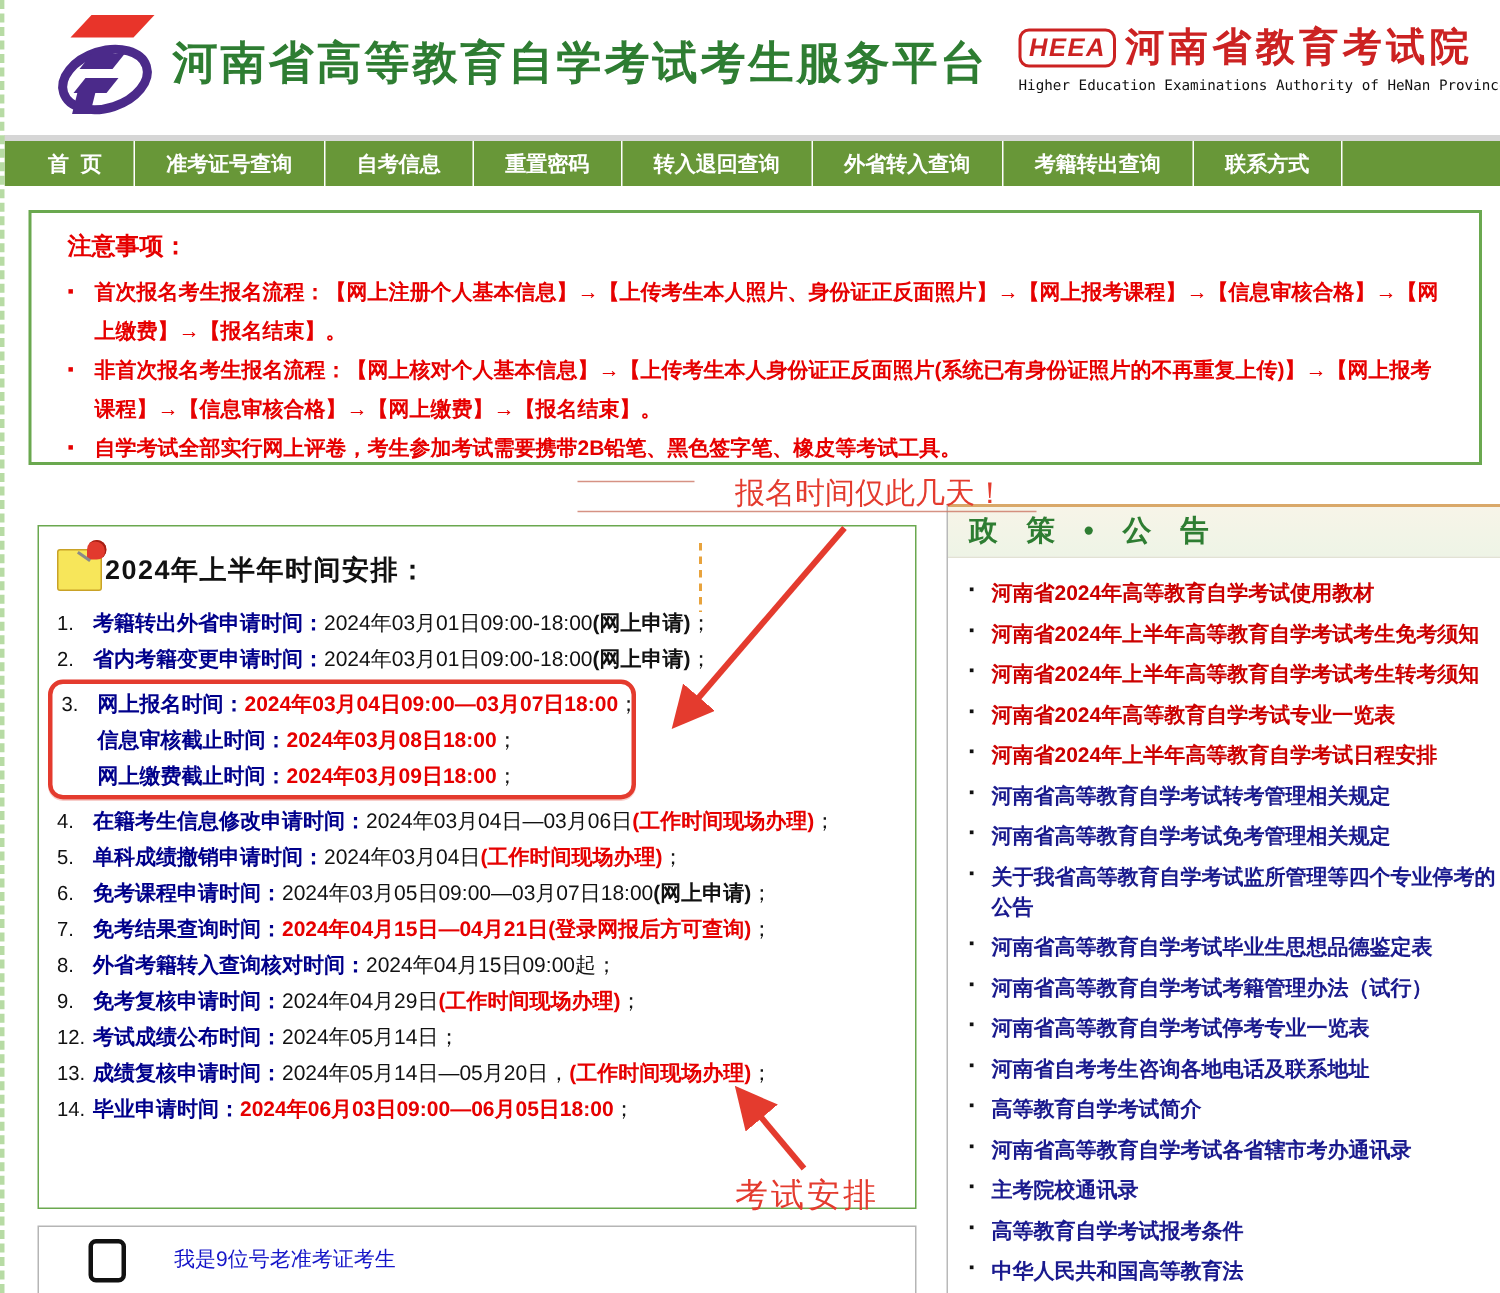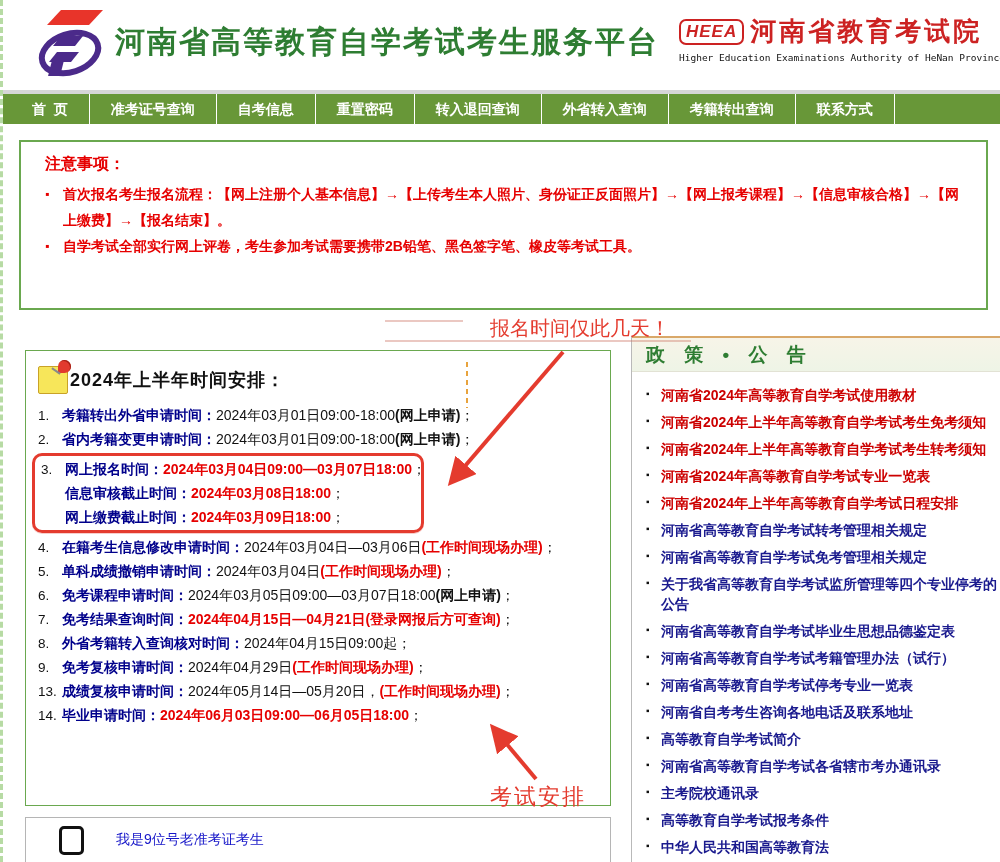--- a/index.html
+++ b/index.html
@@ -118,20 +118,21 @@
       <div class="nav-item">转入退回查询</div>
       <div class="nav-item">外省转入查询</div>
       <div class="nav-item">考籍转出查询</div>
       <div class="nav-item">联系方式</div>
     </nav>
 
   <section class="notice">
     <div class="notice-title">注意事项：</div>
     <ul class="notice-list">
         <li>首次报名考生报名流程：【网上注册个人基本信息】→【上传考生本人照片、身份证正反面照片】→【网上报考课程】→【信息审核合格】→【网上缴费】→【报名结束】。</li>
+        <li>非首次报名考生报名流程：【网上核对个人基本信息】→【上传考生本人身份证正反面照片(系统已有身份证照片的不再重复上传)】→【网上报考课程】→【信息审核合格】→【网上缴费】→【报名结束】。</li>
         <li>自学考试全部实行网上评卷，考生参加考试需要携带2B铅笔、黑色签字笔、橡皮等考试工具。</li>
       </ul>
   </section>
 
   <div class="schedule">
     <div class="sch-header">
       <span class="note-icon">
           <span class="pin"></span>
         </span>
       <span class="sch-title">2024年上半年时间安排：</span>
@@ -143,20 +144,21 @@
           <div class="sch-row"><span class="num">3.</span><span class="seg-l">网上报名时间：</span><span class="seg-r">2024年03月04日09:00—03月07日18:00</span><span class="seg-p">；</span></div>
           <div class="sch-row"><span class="num"></span><span class="seg-l">信息审核截止时间：</span><span class="seg-r">2024年03月08日18:00</span><span class="seg-p">；</span></div>
           <div class="sch-row"><span class="num"></span><span class="seg-l">网上缴费截止时间：</span><span class="seg-r">2024年03月09日18:00</span><span class="seg-p">；</span></div>
         </div>
         <div class="sch-row"><span class="num">4.</span><span class="seg-l">在籍考生信息修改申请时间：</span><span class="seg-p">2024年03月04日—03月06日</span><span class="seg-r">(工作时间现场办理)</span><span class="seg-p">；</span></div>
         <div class="sch-row"><span class="num">5.</span><span class="seg-l">单科成绩撤销申请时间：</span><span class="seg-p">2024年03月04日</span><span class="seg-r">(工作时间现场办理)</span><span class="seg-p">；</span></div>
         <div class="sch-row"><span class="num">6.</span><span class="seg-l">免考课程申请时间：</span><span class="seg-p">2024年03月05日09:00—03月07日18:00</span><span class="seg-b">(网上申请)</span><span class="seg-p">；</span></div>
         <div class="sch-row"><span class="num">7.</span><span class="seg-l">免考结果查询时间：</span><span class="seg-r">2024年04月15日—04月21日(登录网报后方可查询)</span><span class="seg-p">；</span></div>
         <div class="sch-row"><span class="num">8.</span><span class="seg-l">外省考籍转入查询核对时间：</span><span class="seg-p">2024年04月15日09:00起；</span></div>
         <div class="sch-row"><span class="num">9.</span><span class="seg-l">免考复核申请时间：</span><span class="seg-p">2024年04月29日</span><span class="seg-r">(工作时间现场办理)</span><span class="seg-p">；</span></div>
+        <div class="sch-row"><span class="num">12.</span><span class="seg-l">考试成绩公布时间：</span><span class="seg-p">2024年05月14日；</span></div>
         <div class="sch-row"><span class="num">13.</span><span class="seg-l">成绩复核申请时间：</span><span class="seg-p">2024年05月14日—05月20日，</span><span class="seg-r">(工作时间现场办理)</span><span class="seg-p">；</span></div>
         <div class="sch-row"><span class="num">14.</span><span class="seg-l">毕业申请时间：</span><span class="seg-r">2024年06月03日09:00—06月05日18:00</span><span class="seg-p">；</span></div>
       </div>
   </div>
 
   <aside class="sidebar">
     <div class="side-header">政 策 • 公 告</div>
     <ul class="side-list">
         <li class="red">河南省2024年高等教育自学考试使用教材</li>
         <li class="red">河南省2024年上半年高等教育自学考试考生免考须知</li>

